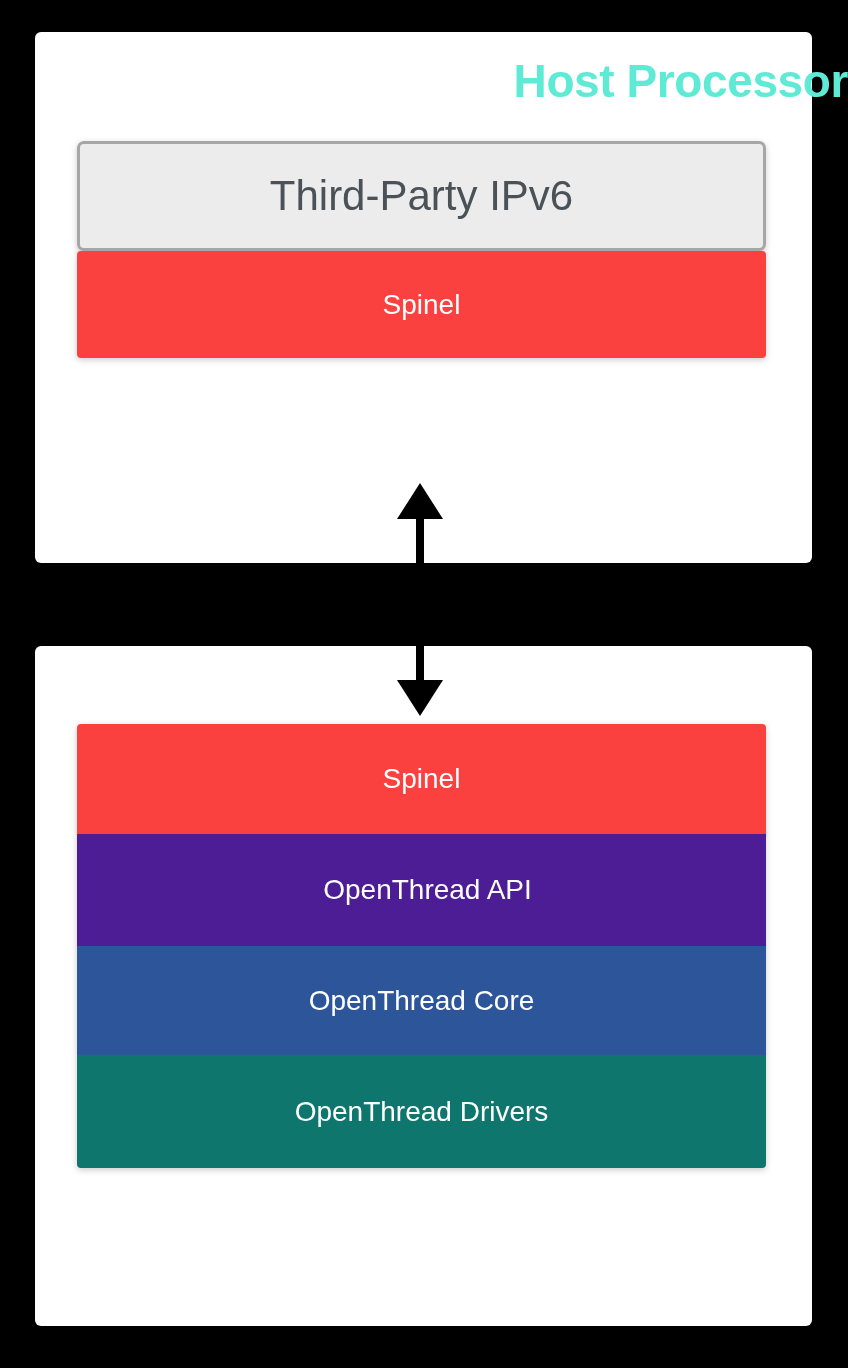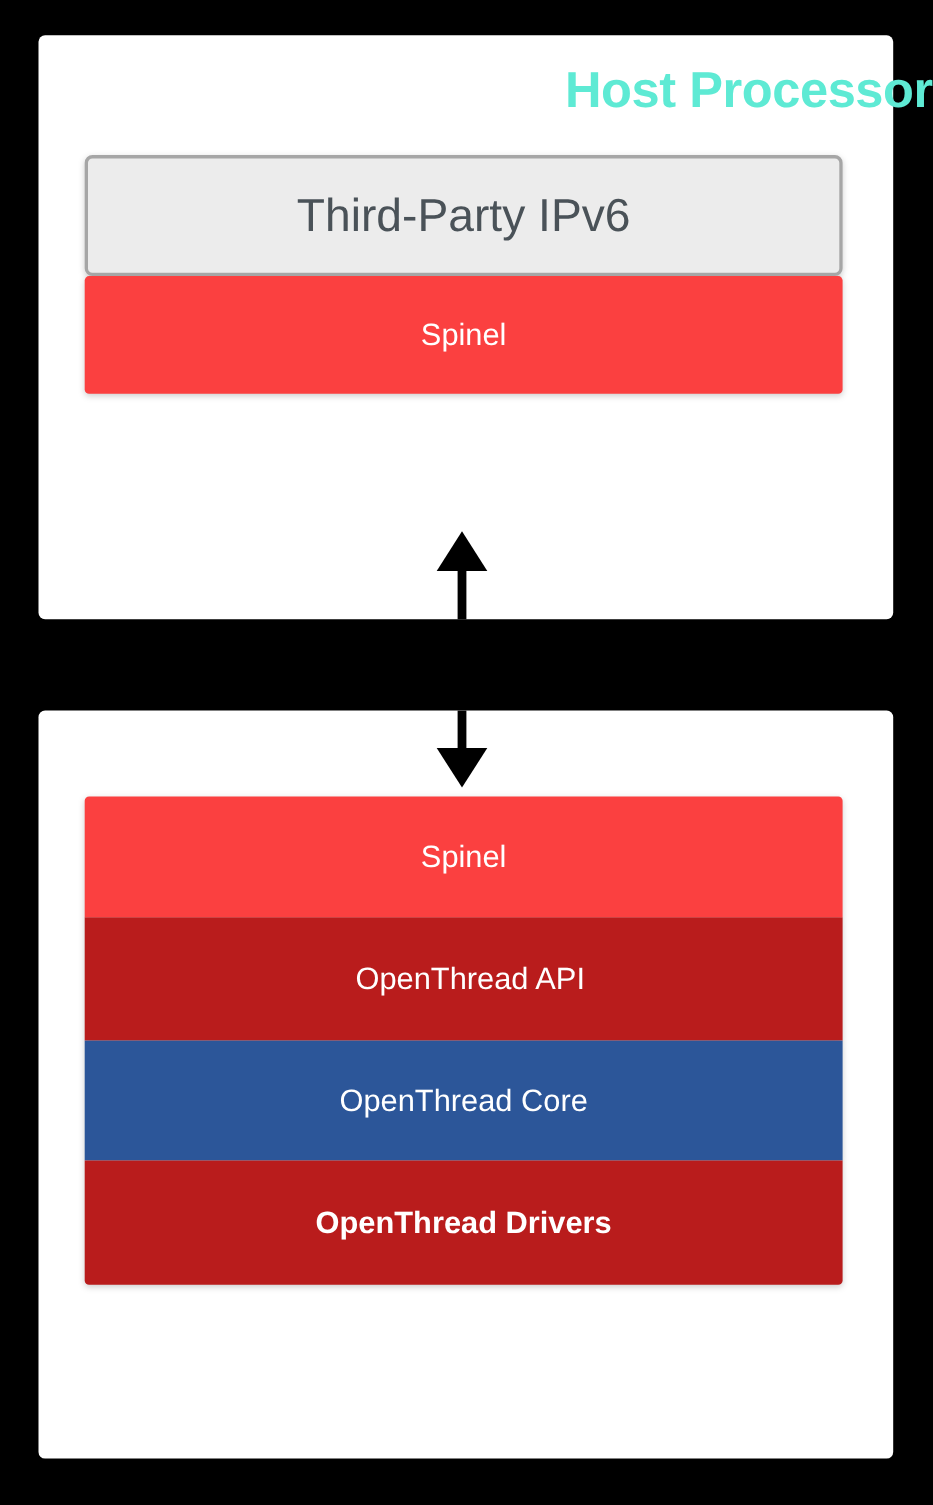--- a/index.html
+++ b/index.html
@@ -142,27 +142,27 @@
       <span class="layer-label">Spinel</span>
     </div>
   </div>
 
   <div class="panel" id="panel-soc"></div>
 
   <div class="stack" id="stack-soc">
     <div class="layer solid" id="soc-spinel" style="background:#fb4040;">
       <span class="layer-label">Spinel</span>
     </div>
-    <div class="layer solid" id="soc-api" style="background:#b91c1c;padding-left:12px;">
+    <div class="layer solid" id="soc-api" style="background:#4c1d95;padding-left:12px;">
       <span class="layer-label">OpenThread API</span>
     </div>
     <div class="layer solid" id="soc-core" style="background:#2c5699;">
       <span class="layer-label">OpenThread Core</span>
     </div>
-    <div class="layer solid" id="soc-drivers" style="background:#b91c1c;font-weight:bold;">
+    <div class="layer solid" id="soc-drivers" style="background:#0f766e;">
       <span class="layer-label">OpenThread Drivers</span>
     </div>
   </div>
 
 
   <svg class="connector" viewBox="0 0 848 1368" width="848" height="1368">
 
     <g>
       <polygon points="420,483 443,519 397,519" fill="#000000"></polygon>
       <rect x="416" y="515" width="8" height="48" fill="#000000"></rect>

